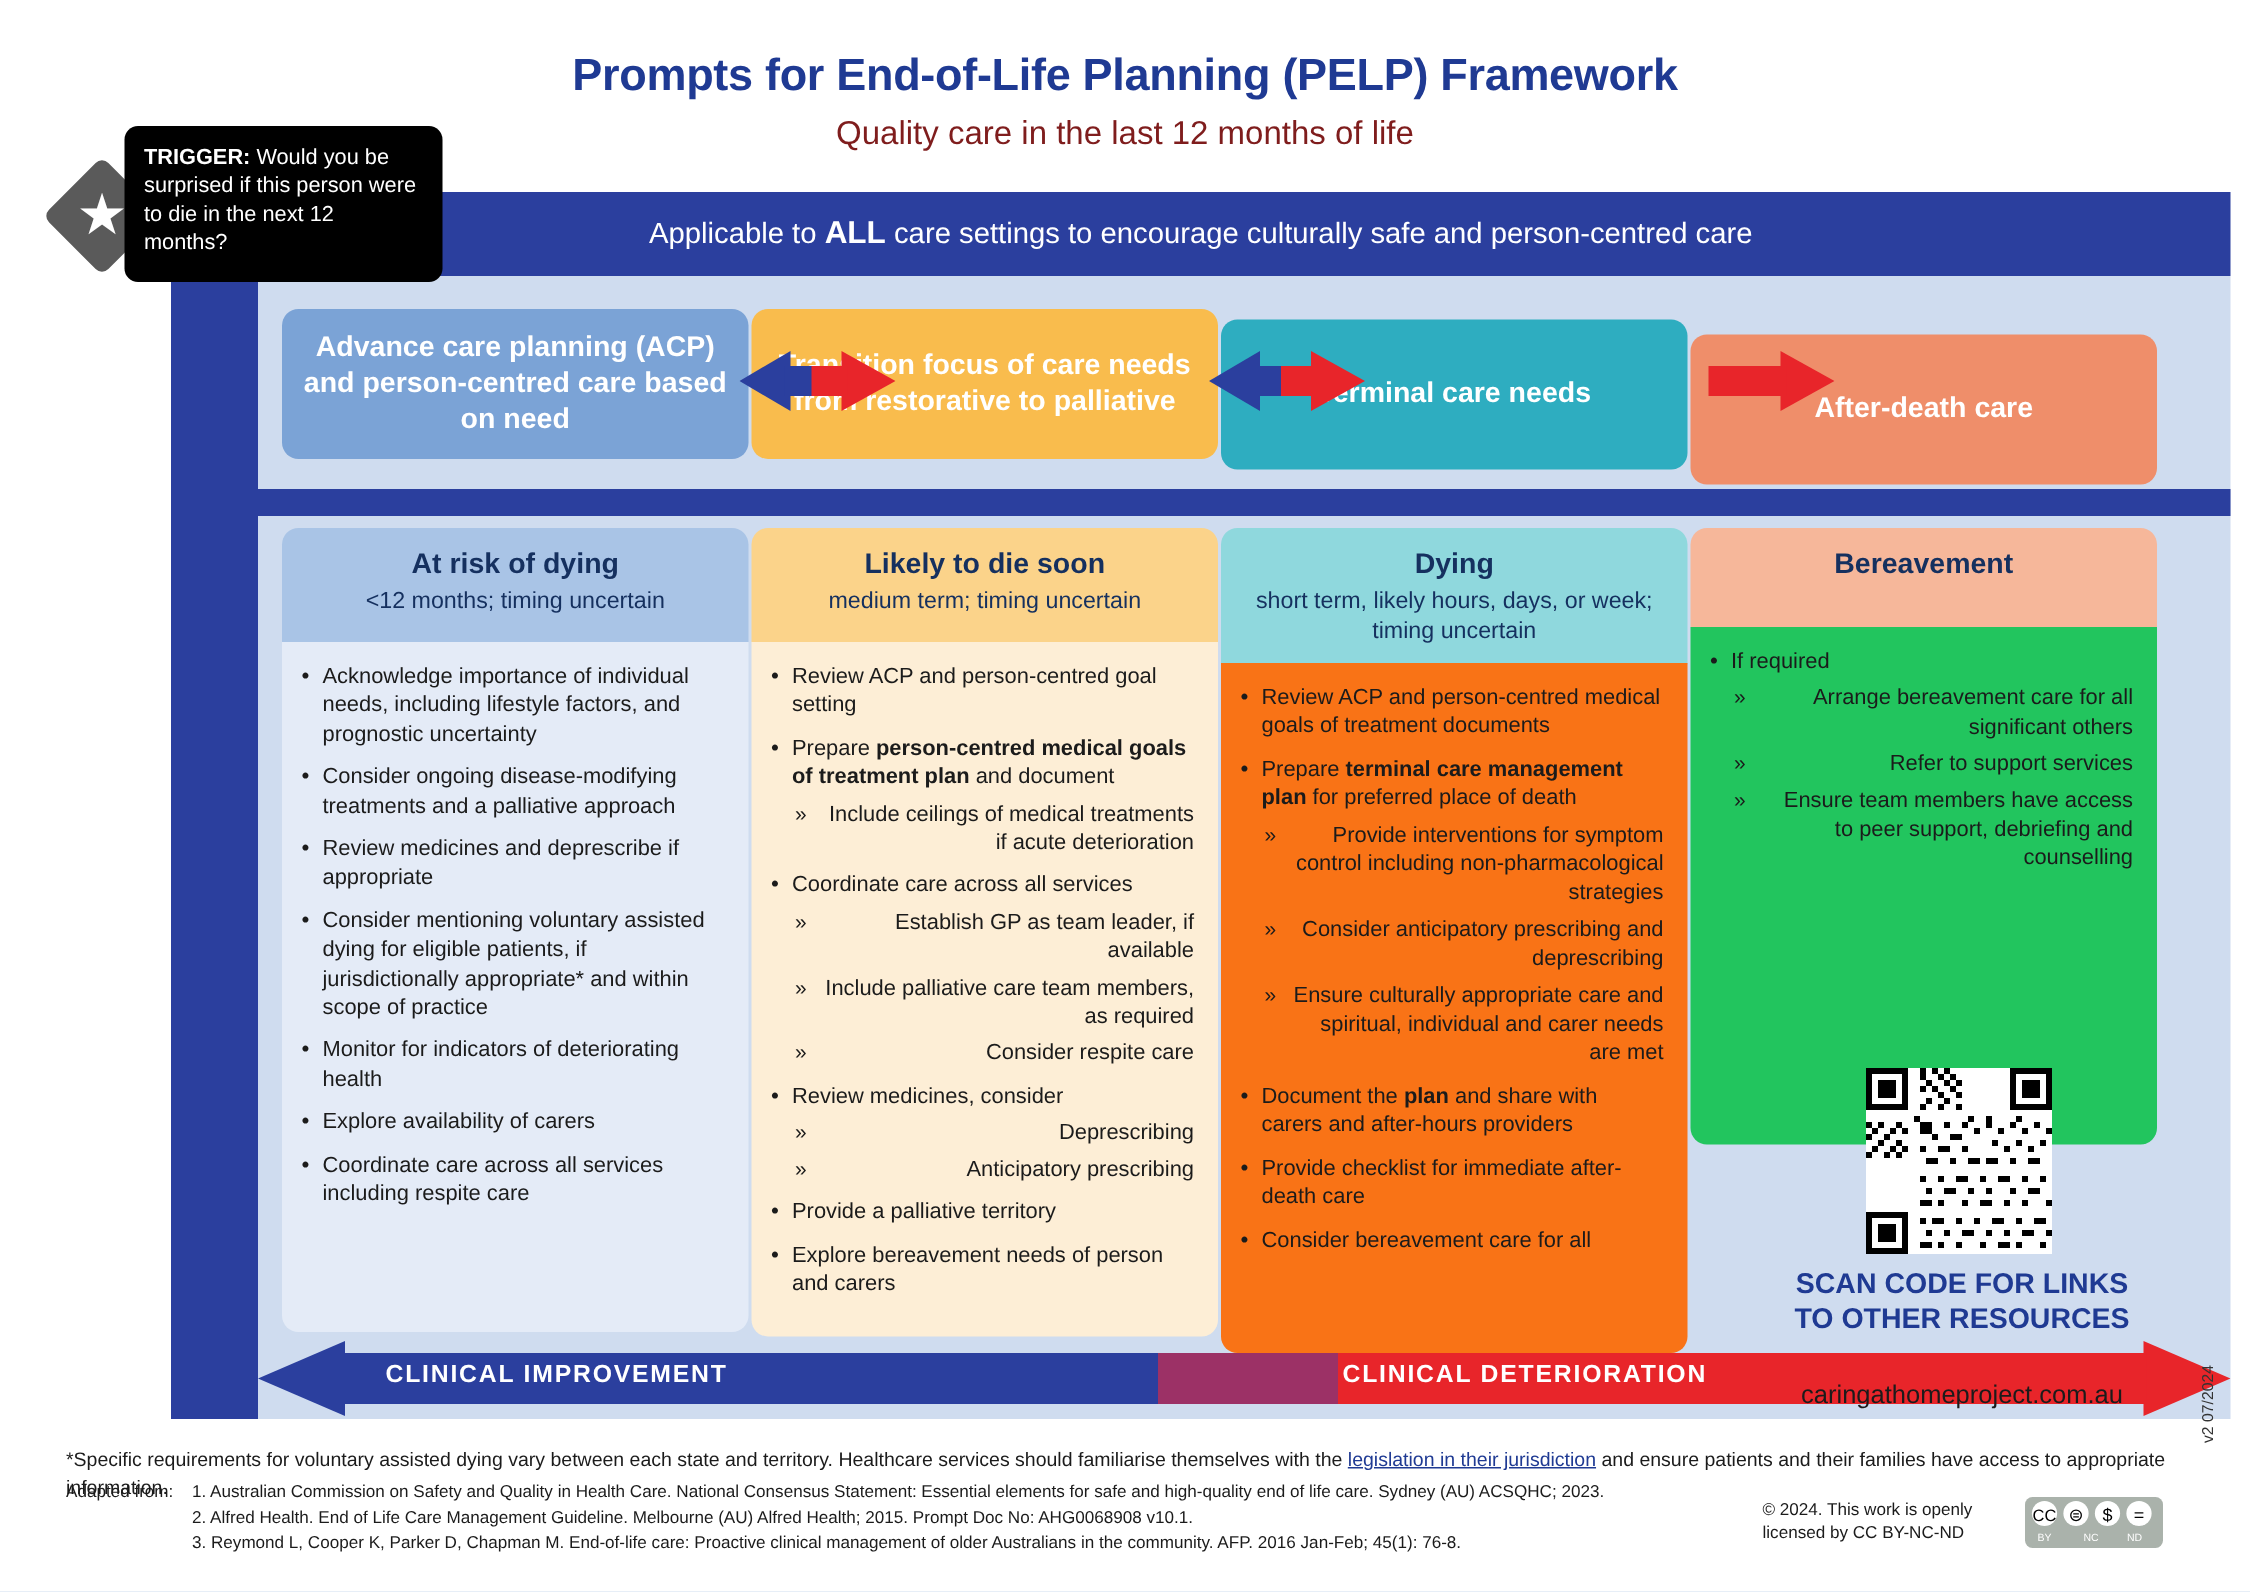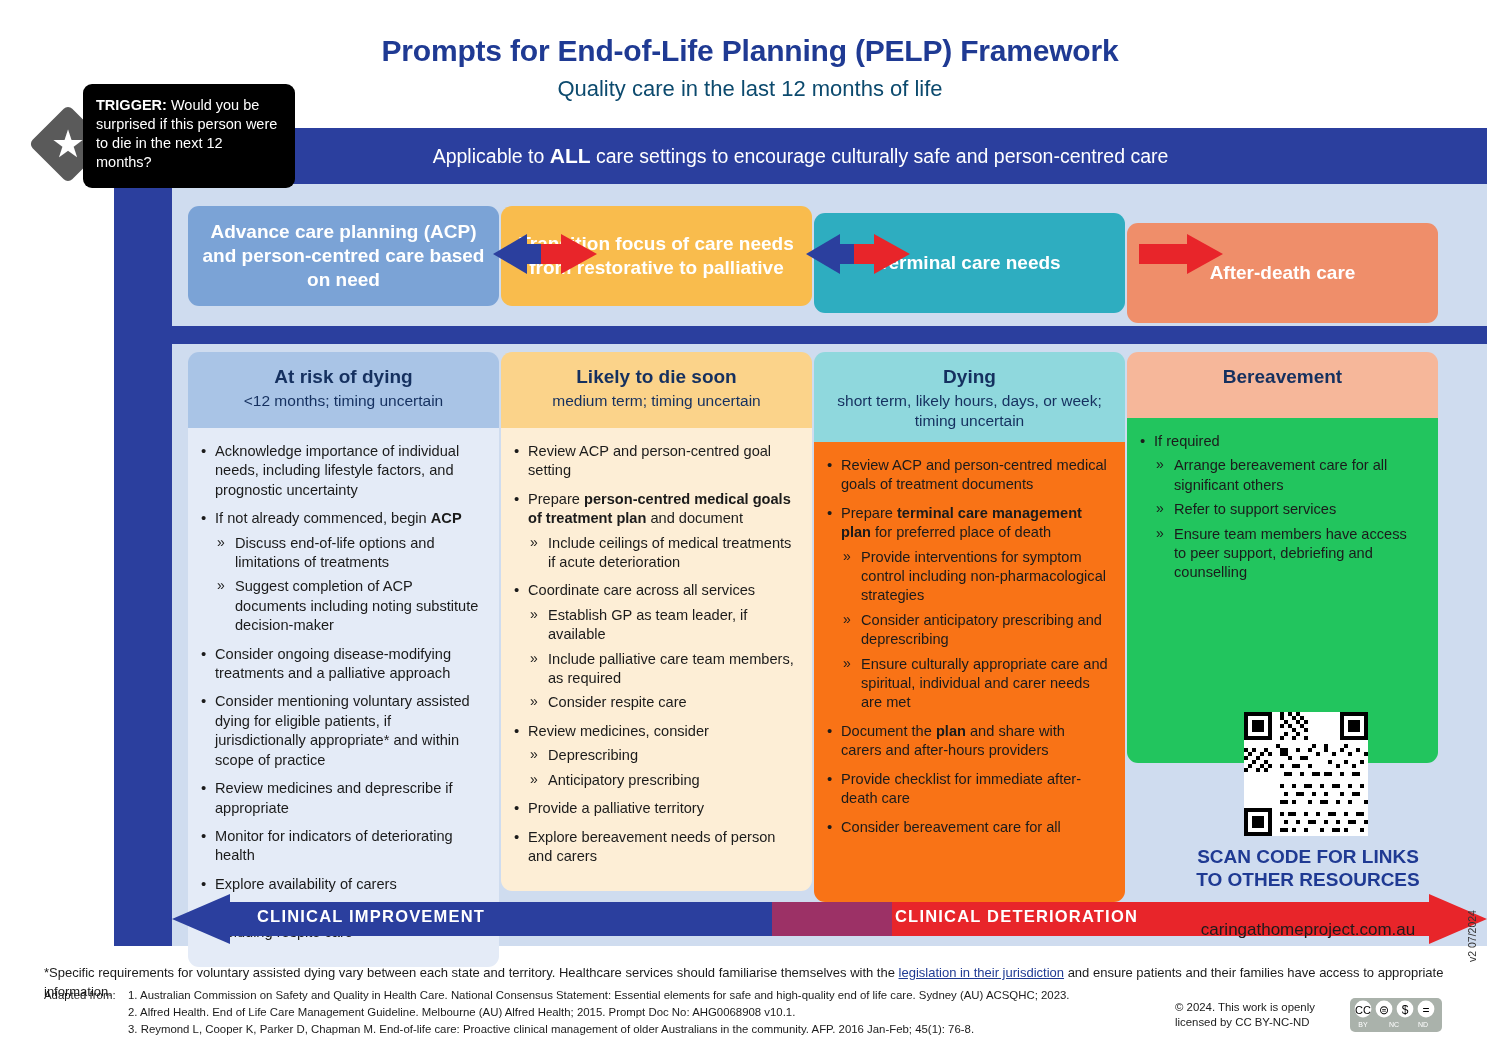--- a/index.html
+++ b/index.html
@@ -17,21 +17,21 @@
     text-align: center;
     font-size: 30px;
     font-weight: bold;
     color: #1f3a93;
     margin-top: 34px;
     letter-spacing: -0.2px;
   }
   .subtitle {
     text-align: center;
     font-size: 22px;
-    color: #0c4a6e;
+    color: #7f1d1d;
     margin-top: 8px;
     font-weight: normal;
   }
   
   .trigger-wrap {
     position: absolute;
     left: 83px; top: 84px;
     width: 212px; height: 104px;
     background: #000000;
     border-radius: 9px;
@@ -146,21 +146,21 @@
   ul.lvl1 > li {
     position: relative;
     padding-left: 17px;
     margin-bottom: 9px;
   }
   ul.lvl1 > li::before {
     content: "•";
     position: absolute; left: 3px; top: -1px;
     font-size: 15px;
   }
-  ul.lvl2 { list-style: none; margin: 5px 0 4px 0; padding: 0; }
+  ul.lvl2 { list-style: none; margin: 5px 0 4px 0; padding: 0; text-align: right; }
   ul.lvl2 > li {
     position: relative;
     padding-left: 20px;
     margin-bottom: 5px;
   }
   ul.lvl2 > li::before {
     content: "»";
     position: absolute; left: 2px; top: -1px;
     font-size: 14px;
   }
@@ -253,27 +253,23 @@
         <div class="col-head" style="position: absolute; top: 78px; left: 0px; width: 311px; height: 100px; background: rgb(123, 163, 214);">
           <span>Advance care planning (ACP) and person-centred care based on need</span>
         </div>
         <div class="prog-head" style="position: absolute; top: 224px; left: 0px; width: 311px; min-height: 76px; background: rgb(169, 196, 230);">
           <div class="prog-title">At risk of dying</div>
           <div class="prog-sub">&lt;12 months;  timing uncertain</div>
         </div>
         <div class="prompts-box" style="position: absolute; top: 300px; left: 0px; width: 311px; min-height: 460px; background: rgb(228, 235, 247);">
           <ul class="lvl1">
             <li><span>Acknowledge importance of individual needs, including lifestyle factors, and prognostic uncertainty</span></li>
-            <li><span>If not already commenced, begin <span class="b">ACP</span></span><ul class="lvl2">
-                <li>Discuss end-of-life options and limitations of treatments</li>
-                <li>Suggest completion of ACP documents including noting substitute decision-maker</li>
-              </ul></li>
             <li><span>Consider ongoing disease-modifying treatments and a palliative approach</span></li>
+            <li><span>Review medicines and deprescribe if appropriate</span></li>
             <li><span>Consider mentioning voluntary assisted dying for eligible patients, if jurisdictionally appropriate* and within scope of practice</span></li>
-            <li><span>Review medicines and deprescribe if appropriate</span></li>
             <li><span>Monitor for indicators of deteriorating health</span></li>
             <li><span>Explore availability of carers</span></li>
             <li><span>Coordinate care across all services including respite care</span></li>
           </ul>
         </div>
       </div>
       <div class="col" style="left: 444px;">
         <div class="col-head" style="position: absolute; top: 78px; left: 0px; width: 311px; height: 100px; background: rgb(249, 188, 77);">
           <span>Transition focus of care needs from restorative to palliative</span>
         </div>

